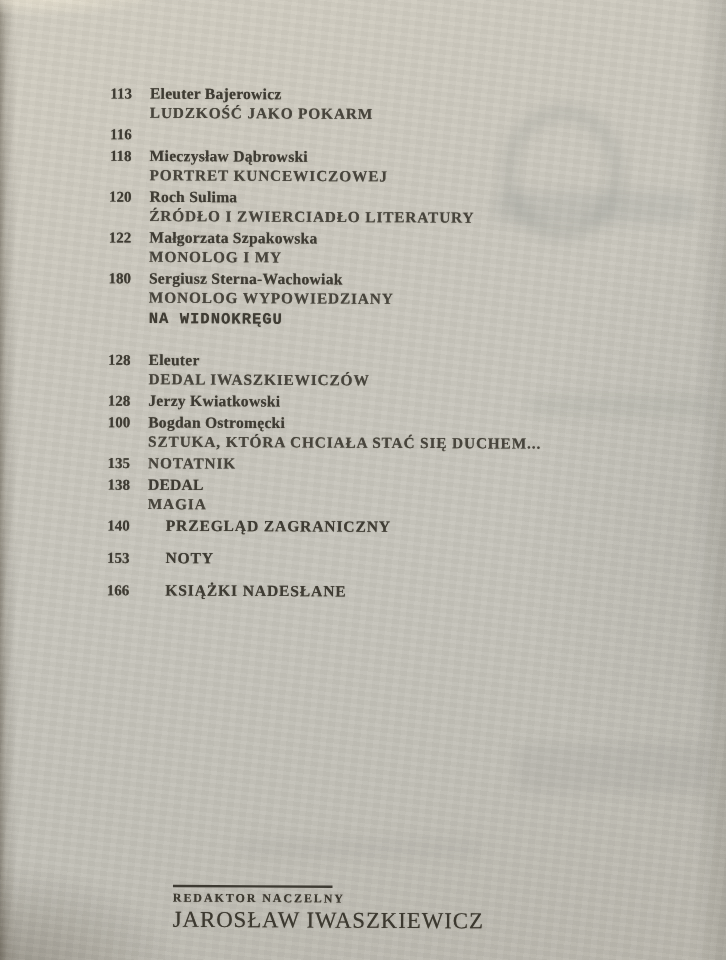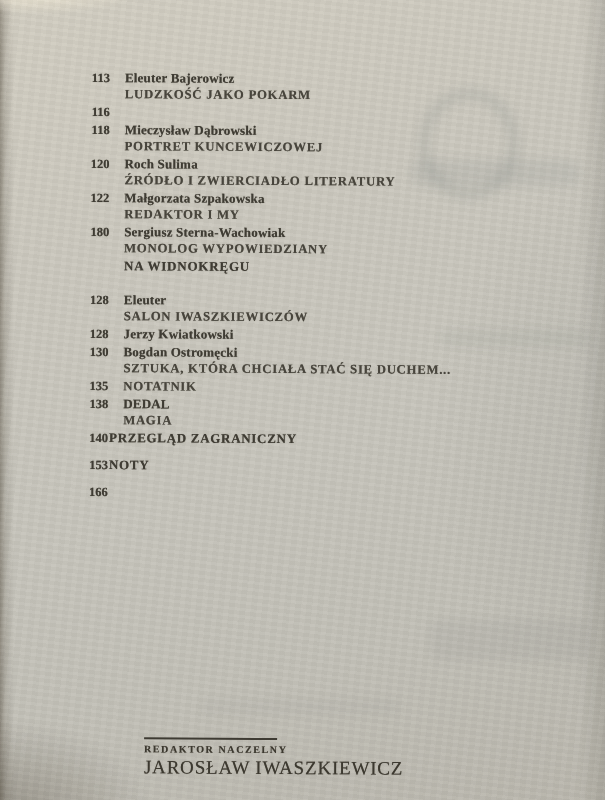--- a/index.html
+++ b/index.html
@@ -47,23 +47,23 @@
   }
   .row { display: flex; padding-left: 86px; margin-bottom: 2px; }
   .num {
     flex: none; width: 24px; text-align: right;
     font-weight: bold; font-size: 12.5px; line-height: 16px;
   }
   .cell { margin-left: 15px; }
   .author { display: block; font-weight: bold; font-size: 13px; line-height: 16px; letter-spacing: 0.2px; }
   .title  { display: block; font-weight: bold; font-size: 12.8px; line-height: 16px; letter-spacing: 0.7px; opacity: 0.93; }
   .row.header-row { margin-bottom: 18px; }
-  .header-label { display: block; font-weight: bold; font-size: 13px; line-height: 16px; letter-spacing: 0.8px; margin-left: 15px; }
+  .header-label { display: block; font-weight: bold; font-size: 13px; line-height: 16px; letter-spacing: 0.8px; margin-left: 15px; font-family: Liberation Mono, monospace; }
   .row.single { margin-bottom: 11px; }
-  .single-label { display: block; font-weight: bold; font-size: 13px; line-height: 16px; letter-spacing: 0.7px; margin-left: 1px; }
+  .single-label { display: block; font-weight: bold; font-size: 13px; line-height: 16px; letter-spacing: 0.7px; margin-left: 30px; }
 
   .footer {
     position: absolute; left: 144px; top: 738px;
     color: #3c3930;
     transform: rotate(0.3deg);
     text-shadow: 0 0 0.7px rgba(62,57,46,0.7);
   }
   .footer-rule { width: 133px; height: 2px; background: #3e3b33; margin-bottom: 4px; }
   .footer-role { font-size: 10px; font-weight: bold; letter-spacing: 1.6px; line-height: 11px; }
   .footer-name { font-size: 19px; font-weight: normal; letter-spacing: 0.8px; line-height: 22px; margin-top: 2px; }
@@ -106,54 +106,54 @@
       <span class="cell">
         <span class="author">Roch Sulima</span>
         <span class="title">ŹRÓDŁO I ZWIERCIADŁO LITERATURY</span>
       </span>
     </div>
 
     <div class="row">
       <span class="num">122</span>
       <span class="cell">
         <span class="author">Małgorzata Szpakowska</span>
-        <span class="title">REDAKTOR I MY</span>
+        <span class="title">MONOLOG I MY</span>
       </span>
     </div>
 
     <div class="row">
       <span class="num">180</span>
       <span class="cell">
         <span class="author">Sergiusz Sterna-Wachowiak</span>
         <span class="title">MONOLOG WYPOWIEDZIANY</span>
       </span>
     </div>
 
     <div class="row header-row">
       <span class="num"></span>
       <span class="header-label">NA WIDNOKRĘGU</span>
     </div>
 
     <div class="row">
       <span class="num">128</span>
       <span class="cell">
         <span class="author">Eleuter</span>
-        <span class="title">SALON IWASZKIEWICZÓW</span>
+        <span class="title">DEDAL IWASZKIEWICZÓW</span>
       </span>
     </div>
 
     <div class="row">
       <span class="num">128</span>
       <span class="cell">
         <span class="author">Jerzy Kwiatkowski</span>
       </span>
     </div>
 
     <div class="row">
-      <span class="num">130</span>
+      <span class="num">100</span>
       <span class="cell">
         <span class="author">Bogdan Ostromęcki</span>
         <span class="title">SZTUKA, KTÓRA CHCIAŁA STAĆ SIĘ DUCHEM...</span>
       </span>
     </div>
 
     <div class="row">
       <span class="num">135</span>
       <span class="cell">
         <span class="title">NOTATNIK</span>
@@ -173,20 +173,21 @@
       <span class="single-label">PRZEGLĄD ZAGRANICZNY</span>
     </div>
 
     <div class="row single">
       <span class="num">153</span>
       <span class="single-label">NOTY</span>
     </div>
 
     <div class="row single">
       <span class="num">166</span>
+      <span class="single-label">KSIĄŻKI NADESŁANE</span>
     </div>
 
   </div>
 
   <div class="footer">
     <div class="footer-rule"></div>
     <div class="footer-role">REDAKTOR NACZELNY</div>
     <div class="footer-name">JAROSŁAW IWASZKIEWICZ</div>
   </div>
 </div>

